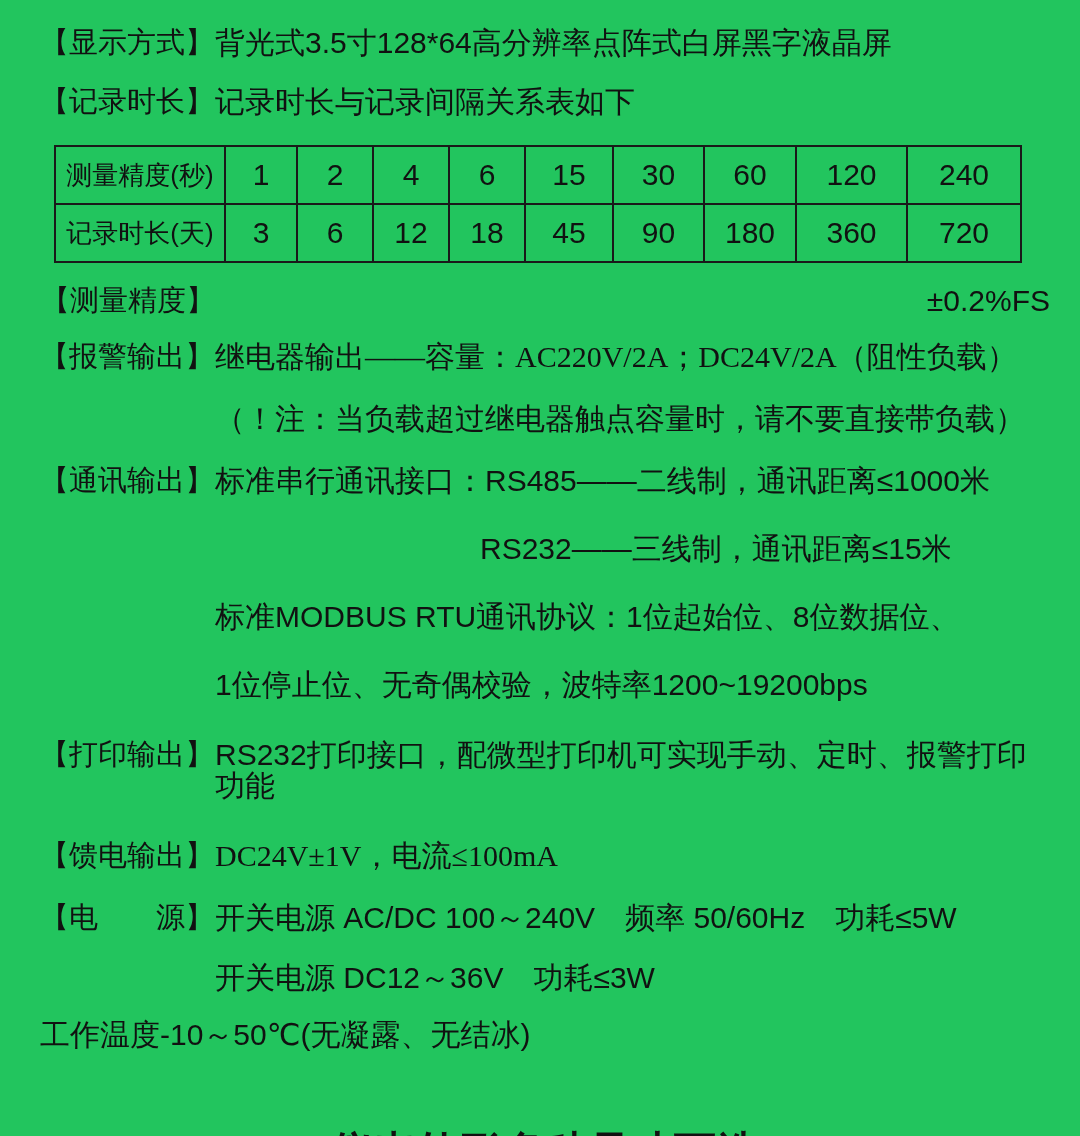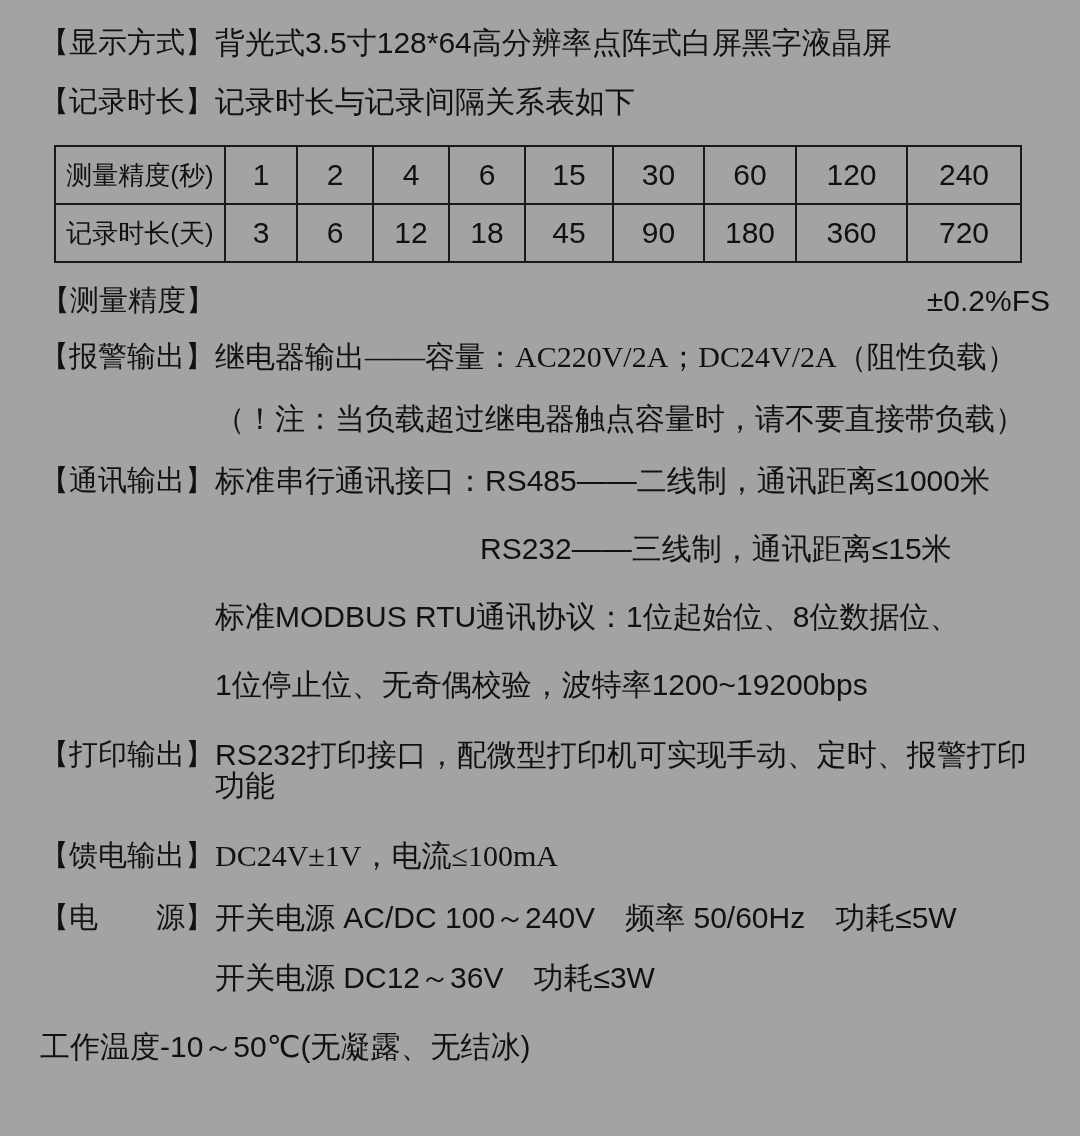--- a/index.html
+++ b/index.html
@@ -7,21 +7,21 @@
     padding: 0;
     background: #ffffff;
     font-family: "Liberation Sans", "DejaVu Sans", sans-serif;
     color: #111111;
   }
   .doc {
     width: 1080px;
     height: 1136px;
     box-sizing: border-box;
     padding: 27px 30px 0 40px;
-    background: #a3a3a3;
+    background: #22c55e;
     overflow: hidden;
   }
   .spec-row {
     display: flex;
     align-items: flex-start;
   }
   .spec-label {
     flex: 0 0 175px;
     font-size: 29px;
     line-height: 31px;
@@ -38,21 +38,21 @@
   .line {
     white-space: pre-wrap;
   }
   
   .mb28 { margin-bottom: 28px; }
   .mb15 { margin-bottom: 28px; font-family: Liberation Serif, serif; }
   .mb22 { margin-bottom: 22px; }
   .mb25 { margin-bottom: 25px; text-align: right; }
   .mb31 { margin-bottom: 31px; font-family: Liberation Serif, serif; }
   .mb39 { margin-bottom: 39px; }
-  .mb26 { margin-bottom: 38px; }
+  .mb26 { margin-bottom: 26px; }
   .gap31 { margin-top: 31px; }
   .gap37 { margin-top: 37px; }
   .gap29 { margin-top: 29px; }
   .indent-rs232 { padding-left: 265px; }
 
   table.record-table {
     border-collapse: collapse;
     margin-left: 14px;
     table-layout: fixed;
     width: 966px;

